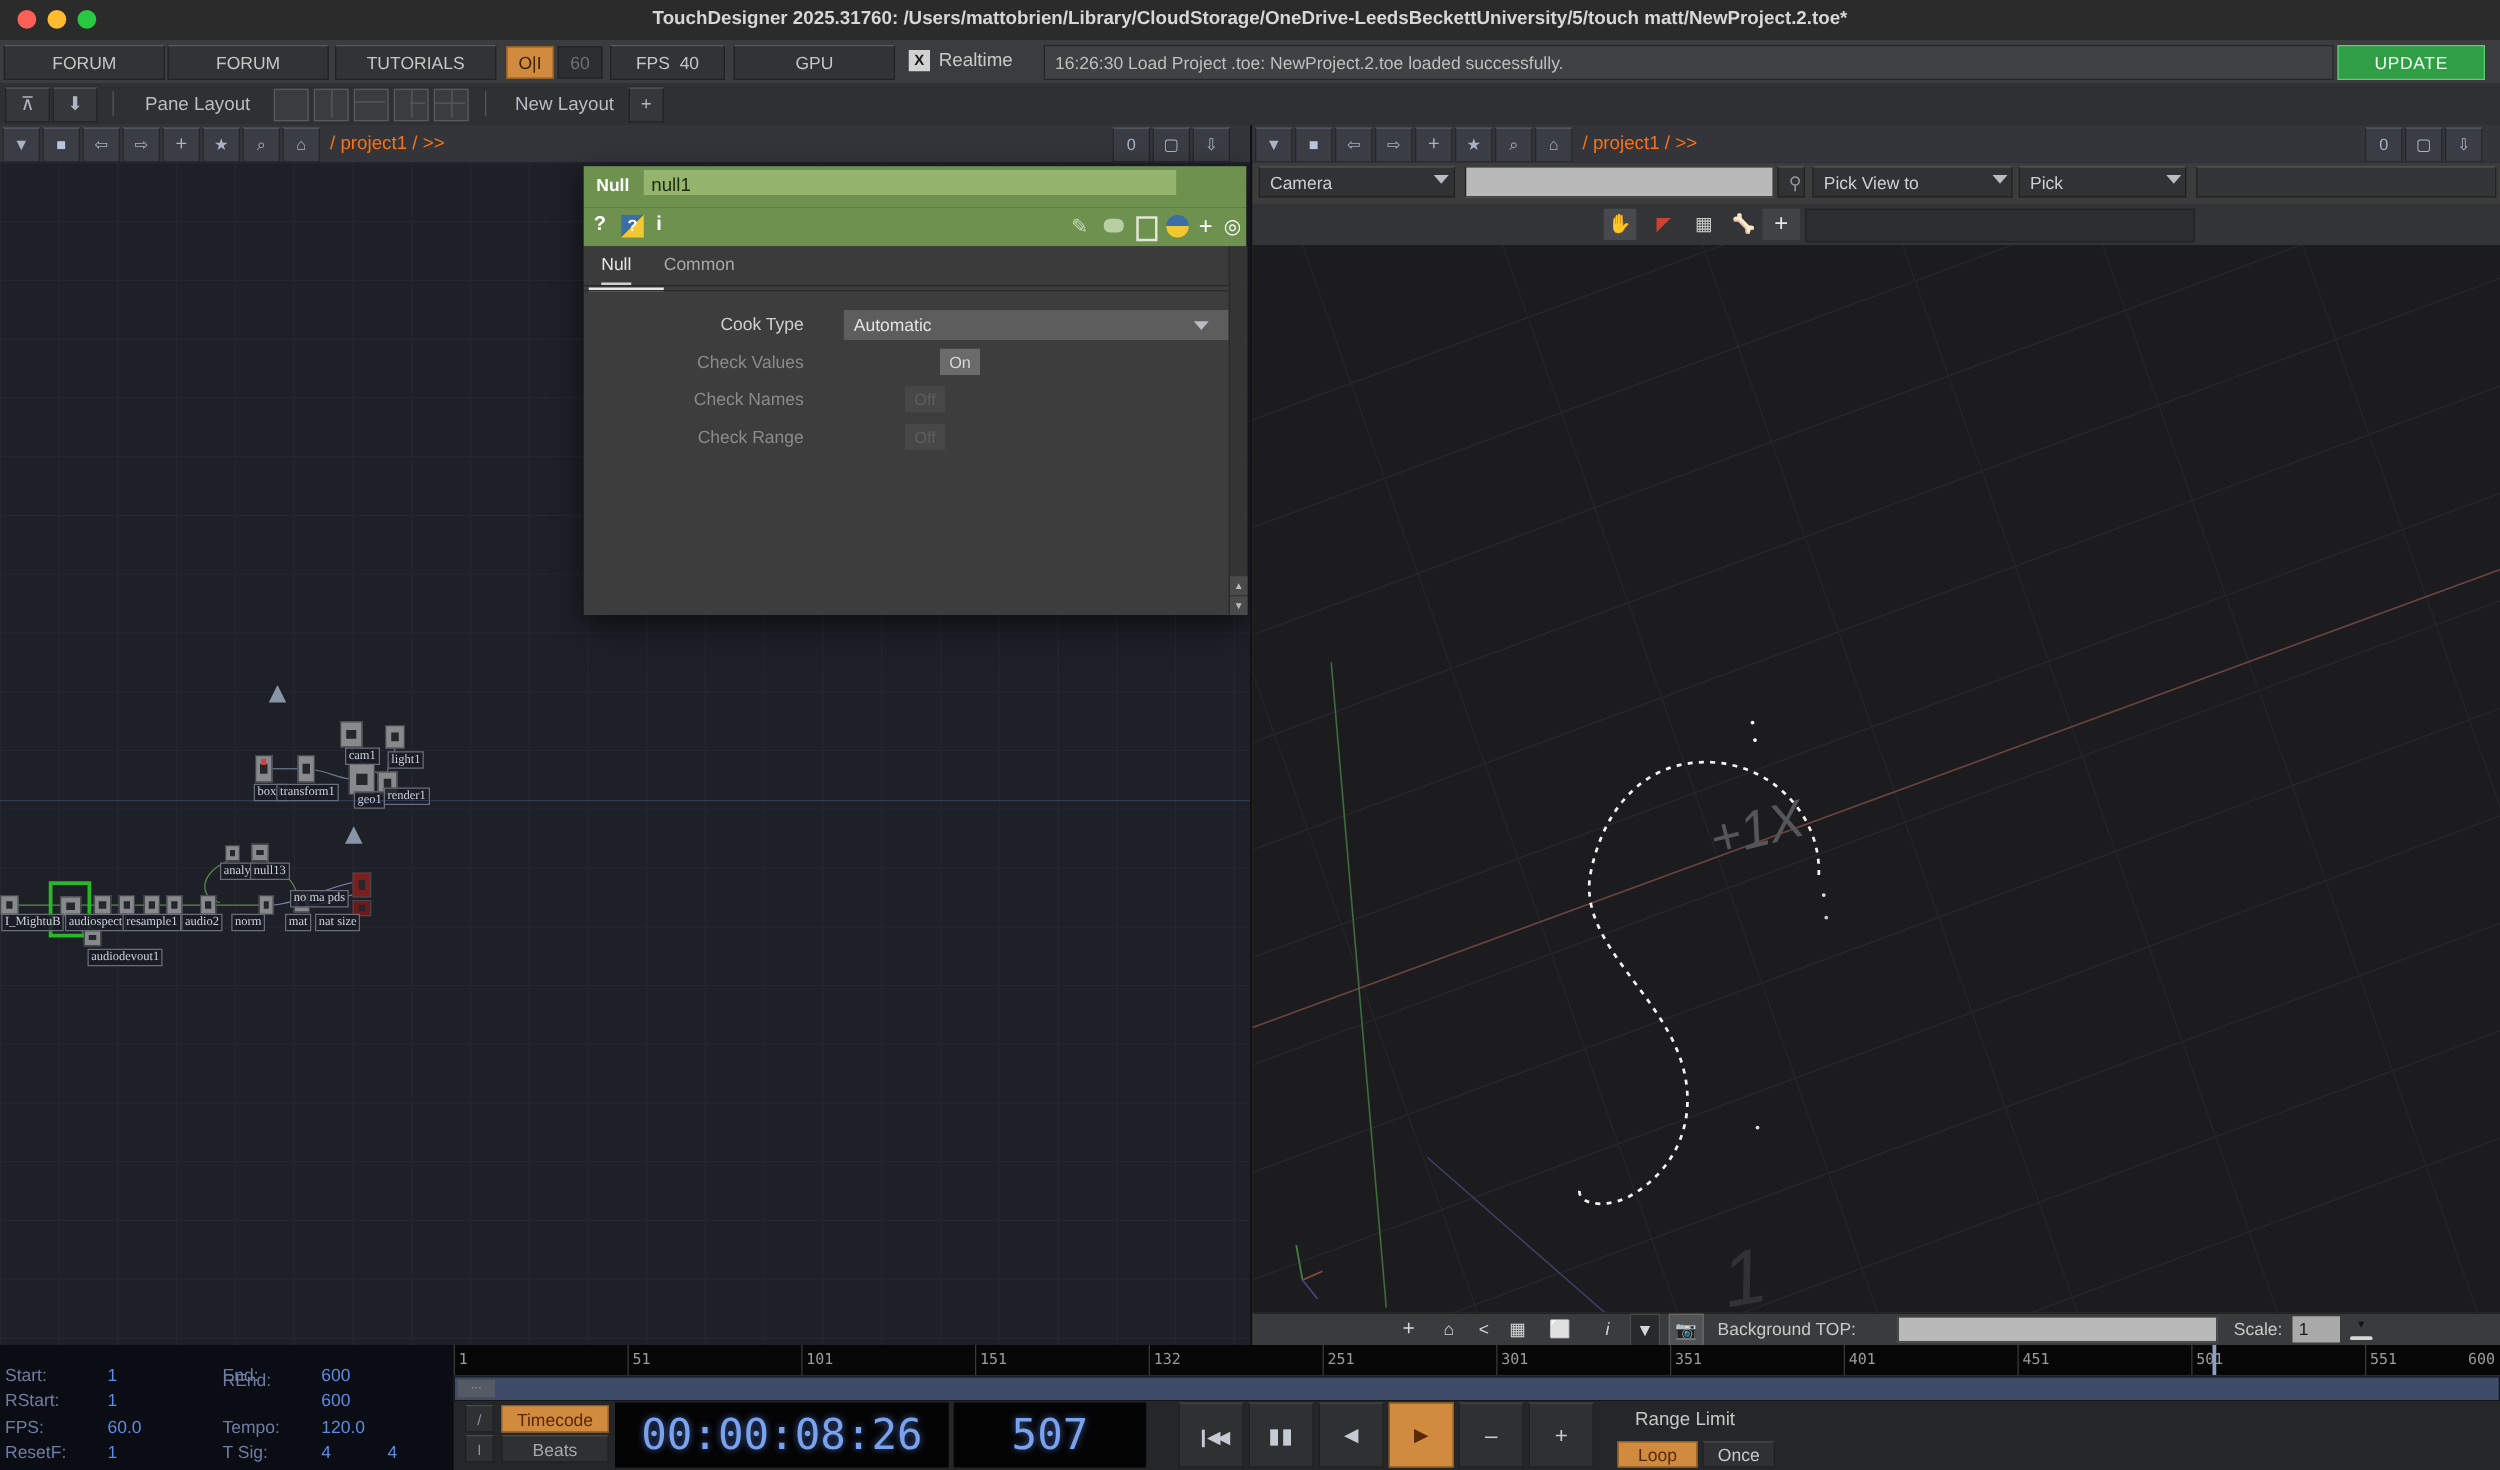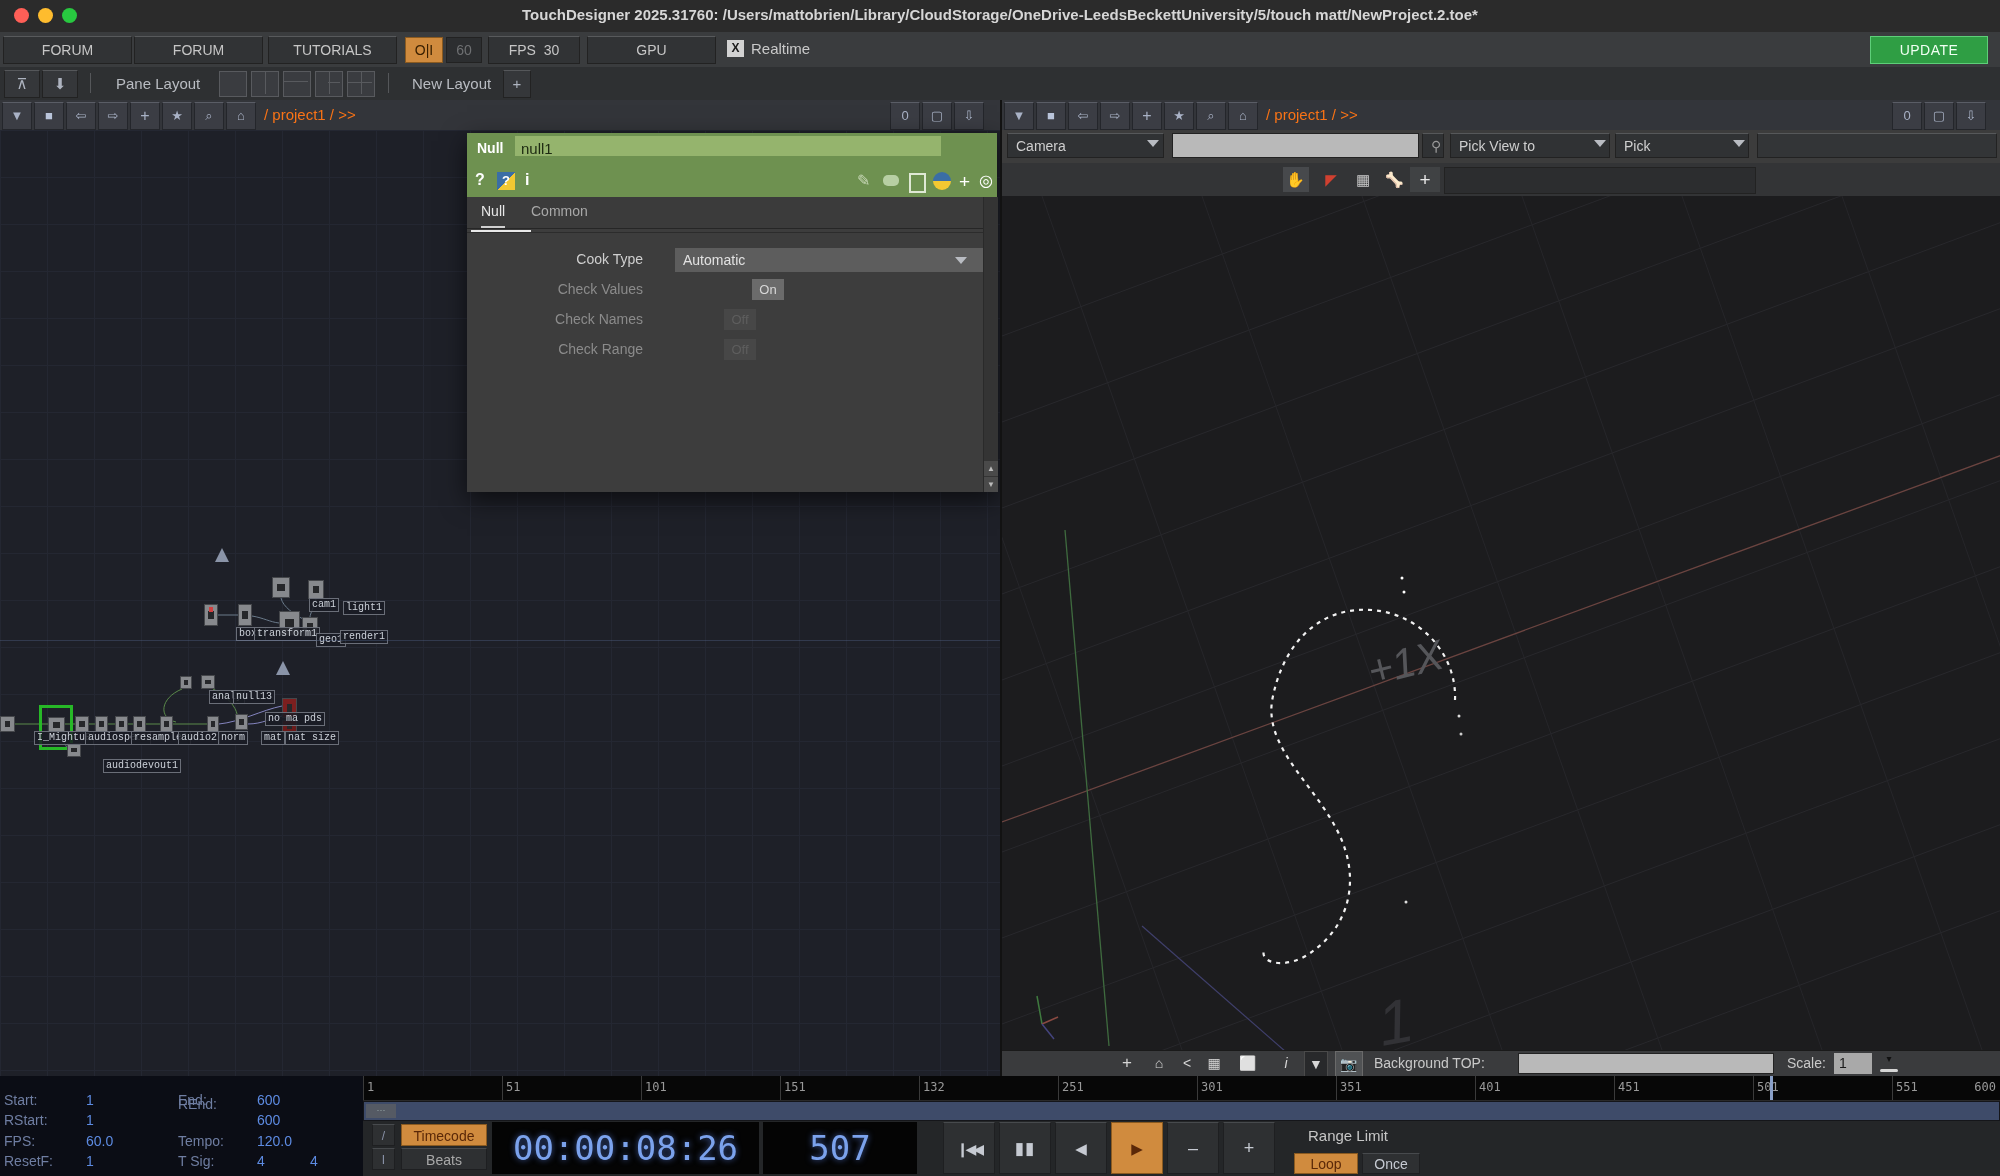--- a/index.html
+++ b/index.html
@@ -34,22 +34,22 @@
         color:#a9b2c6;text-align:center;line-height:25px;font-size:13px;}
   .pathtxt{top:6px;color:#f97316;font-size:15px;}
   
   .netpane{left:0;top:130px;width:1000px;height:946px;
      background:#1e2028;
      background-image:linear-gradient(#242732 1px,transparent 1px),linear-gradient(90deg,#242732 1px,transparent 1px);
      background-size:47px 47px;}
   .node{position:absolute;background:#87898d;border:1px solid #45474b;box-sizing:border-box;}
   .node i{position:absolute;left:28%;top:30%;width:44%;height:40%;background:#26272a;}
   .selbox{position:absolute;border:3px solid #27b827;box-sizing:border-box;}
-  .nlabel{position:absolute;font-family:Liberation Mono, monospace;font-size:10px;color:#cdd2da;
-     background:rgba(26,28,36,.85);border:1px solid #6a6e78;padding:0 2px;line-height:12px;white-space:nowrap;margin-left:33px;}
+  .nlabel{position:absolute;font-family:Liberation Serif, serif;font-size:10px;color:#cdd2da;
+     background:rgba(26,28,36,.85);border:1px solid #6a6e78;padding:0 2px;line-height:12px;white-space:nowrap;}
   .uparrow{position:absolute;width:0;height:0;border-left:7px solid transparent;border-right:7px solid transparent;
      border-bottom:14px solid #8a94a8;}
   
   .pdlg{left:467px;top:133px;width:530px;height:359px;background:#3d3d3d;box-shadow:0 8px 24px rgba(0,0,0,.6);}
   .pdlg-h1{left:0;top:0;width:530px;height:33px;background:#6e9150;}
   .pdlg-type{left:10px;top:7px;color:#fff;font-weight:bold;font-size:14px;}
   .pdlg-name{left:48px;top:3px;width:420px;height:20px;background:#95b46d;color:#1d2a12;
      font-family:Liberation Sans, sans-serif;font-size:15px;line-height:26px;padding-left:6px;}
   .pdlg-h2{left:0;top:33px;width:530px;height:31px;background:#6e9150;}
   .gicon{position:absolute;color:#fff;font-size:16px;font-weight:bold;top:5px;}
@@ -108,24 +108,25 @@
     <div class="abs tl" style="left:62px;background:#28c840;"></div>
     <div class="abs title-text">TouchDesigner 2025.31760: /Users/mattobrien/Library/CloudStorage/OneDrive-LeedsBeckettUniversity/5/touch matt/NewProject.2.toe*</div>
   </div>
 
   <div class="abs menubar">
     <div class="abs mbtn" style="left:3px;width:127px;">FORUM</div>
     <div class="abs mbtn" style="left:134px;width:127px;">FORUM</div>
     <div class="abs mbtn" style="left:268px;width:127px;">TUTORIALS</div>
     <div class="abs badge" style="left:405px;width:36px;background:#d08b3e;color:#3a2000;border:1px solid #8a5a20;">O|I</div>
     <div class="abs badge" style="left:446px;width:34px;background:#2c2e30;color:#6e7072;border:1px solid #222;">60</div>
-    <div class="abs mbtn" style="left:488px;width:90px;white-space:pre;">FPS  30</div>
+    <div class="abs mbtn" style="left:488px;width:90px;white-space:pre;">FPS  40</div>
     <div class="abs mbtn" style="left:587px;width:127px;">GPU</div>
     <div class="abs" style="left:727px;top:8px;width:17px;height:17px;background:#d2d2d2;color:#1a1a1a;font-size:12px;font-weight:bold;text-align:center;line-height:17px;">X</div>
     <div class="abs" style="left:751px;top:8px;color:#c9c9c9;font-size:15px;">Realtime</div>
+    <div class="abs statusfield" style="left:835px;width:1022px;">16:26:30 Load Project .toe: NewProject.2.toe loaded successfully.</div>
     <div class="abs updatebtn" style="left:1870px;width:116px;">UPDATE</div>
   </div>
 
   <div class="abs layoutbar">
     <div class="abs lb-icon" style="left:4px;">⊼</div>
     <div class="abs lb-icon" style="left:42px;">⬇</div>
     <div class="abs sep" style="left:90px;"></div>
     <div class="abs lb-label" style="left:116px;">Pane Layout</div>
     <div class="abs preset" style="left:219px;"></div>
     <div class="abs preset" style="left:251px;">

